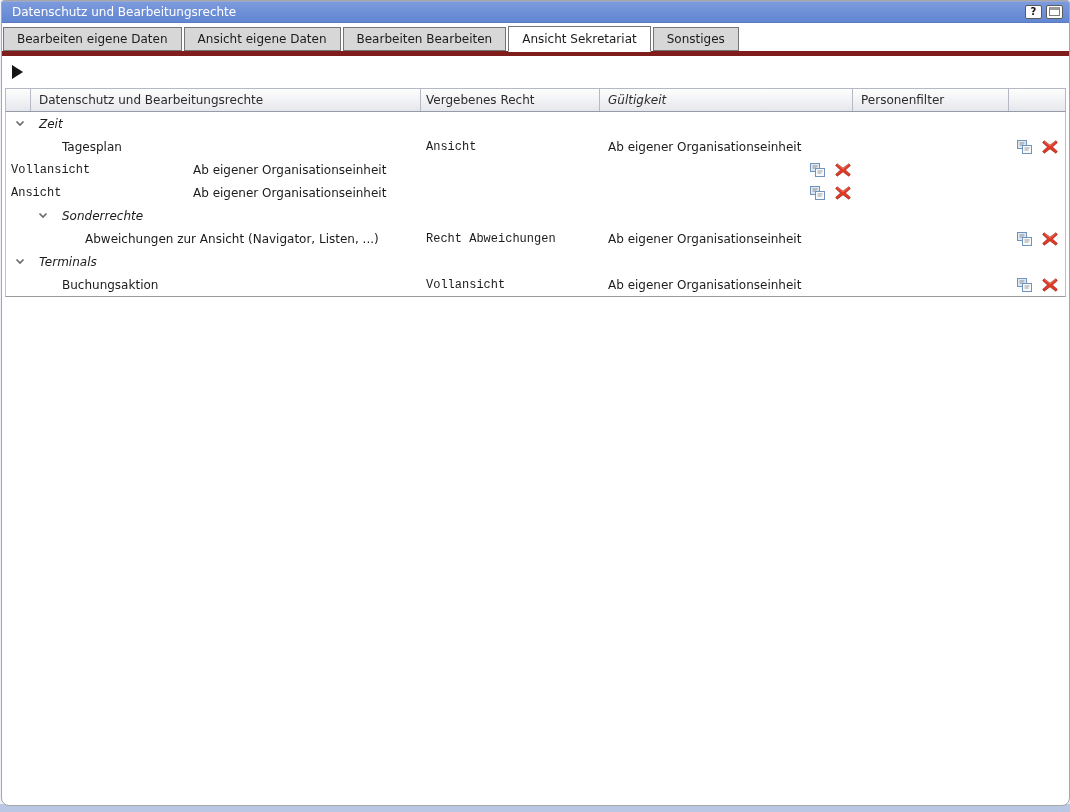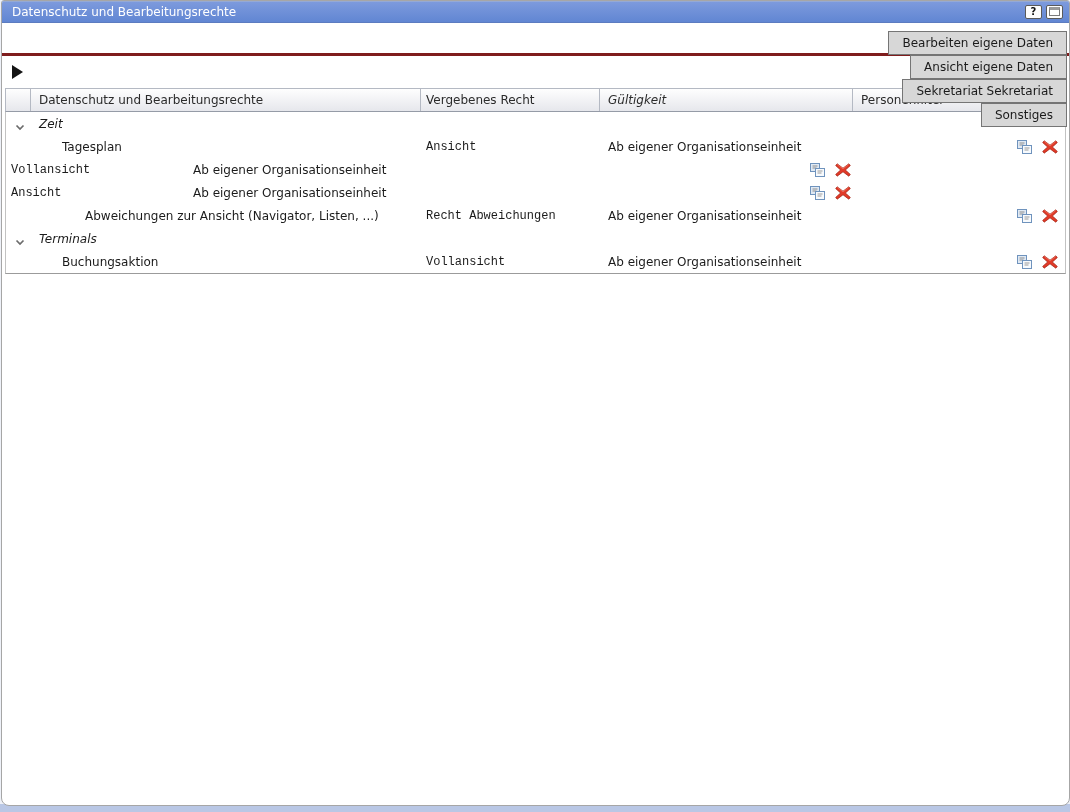--- a/index.html
+++ b/index.html
@@ -27,21 +27,21 @@
   .titlebar .title { flex:1; white-space:nowrap; }
   .tb-btn {
     width:17px; height:14px; background:#fdfdfd; border:1px solid #5a5a5a;
     border-radius:2px; margin-left:4px; display:flex; align-items:center;
     justify-content:center; font-size:10px; font-weight:bold; color:#111; cursor:pointer;
   }
   .win-glyph { width:11px; height:9px; border:1px solid #7b7b7b; border-top:3px solid #9a9a9a; background:#fff; }
   
   .tabstrip {
     margin-top:8px; padding-left:1px; display:flex; align-items:flex-end;
-    height:25px; border-bottom:3px solid #7f1d1d; position:relative;flex-direction:column;
+    height:25px; border-bottom:5px solid #7f1d1d; position:relative;
   }
   .tab {
     height:24px; line-height:22px; padding:0 13px; background:#d7d7d7;
     border:1px solid #757575; margin-right:2px; color:#1b1b1b;
     white-space:nowrap; cursor:pointer; position:relative;
   }
   .tab.active { background:#ffffff; height:26px; line-height:25px; margin-bottom:-1px; border-bottom:1px solid #ffffff; z-index:2; }
   
   .toolbar { padding:9px 0 0 10px; height:32px; }
   .expander {
@@ -58,21 +58,21 @@
   }
   .hcell { display:flex; align-items:center; padding-left:8px; border-right:1px solid #b4b9c3; color:#2b2b2b; overflow:hidden; white-space:nowrap; }
   .hc0 { width:25px; padding-left:0; }
   .hc1 { width:390px; }
   .hc2 { width:179px; padding-left:5px; }
   .hc3 { width:253px;font-style:italic; }
   .hc4 { width:156px; }
   .hc5 { flex:1; border-right:none; }
   .grid-body { border-left:1px solid #c2c2c2; border-right:1px solid #c2c2c2; border-bottom:1px solid #9b9b9b; background:#fff; }
   .trow { display:flex; height:23px; align-items:center; }
-  .tree { width:415px; display:flex; align-items:flex-end; overflow:hidden; white-space:nowrap; }
+  .tree { width:415px; display:flex; align-items:center; overflow:hidden; white-space:nowrap; }
   .tree .spacer { flex:none; height:1px; }
   .tree .chev { width:24px; flex:none; display:flex; align-items:center; cursor:pointer; }
   .tree .noChev { width:24px; flex:none; }
   .group-label { font-style:italic; }
   .cell-recht { width:179px; padding-left:5px; white-space:nowrap; overflow:hidden;font-family:Liberation Mono, monospace; }
   .cell-gelt { width:253px; padding-left:8px; white-space:nowrap; overflow:hidden; }
   .cell-pf { width:156px; white-space:nowrap; overflow:hidden; }
   .cell-actions { flex:1; display:flex; align-items:center; justify-content:center; gap:9px; }
   .icon-btn { display:inline-flex; cursor:pointer; }
 </style>
@@ -87,21 +87,22 @@
     <span class="title">Datenschutz und Bearbeitungsrechte</span>
     <span class="tb-btn">?</span>
     <span class="tb-btn">
         <span class="win-glyph"></span>
       </span>
   </div>
 
   <div class="tabstrip" id="tabstrip">
       <div class="tab">Bearbeiten eigene Daten</div>
       <div class="tab">Ansicht eigene Daten</div>
-      <div class="tab">Sekretariat Sekretariat</div>
+      <div class="tab">Bearbeiten Bearbeiten</div>
+      <div class="tab active">Ansicht Sekretariat</div>
       <div class="tab">Sonstiges</div>
     </div>
 
   <div class="toolbar">
     <span class="expander" title=""></span>
   </div>
 
   <div class="grid">
     <div class="grid-header" id="gridheader">
         <div class="hcell hc0"></div>
@@ -196,20 +197,35 @@
             <span class="icon-btn">
               <svg width="16" height="14" viewBox="0 0 16 14">
                 <path d="M2.2 0.8 L8 5.2 L13.8 0.8 L15.3 2.6 L10.4 7 L15.3 11.4 L13.8 13.2 L8 8.8 L2.2 13.2 L0.7 11.4 L5.6 7 L0.7 2.6 Z" fill="#e23a28" stroke="#9c1a0a" stroke-width="0.7"></path>
                 <path d="M2.4 1.4 L8 5.8 L13.6 1.4" fill="none" stroke="#f58a77" stroke-width="0.8" opacity="0.8"></path>
               </svg>
             </span>
           </div>
         </div>
         <div class="trow">
           <div class="tree">
+            <span class="spacer" style="width: 32px;"></span>
+            <span class="chev">
+              <svg width="10" height="7" viewBox="0 0 10 7">
+                <path d="M1.5 1.5 L5 5 L8.5 1.5" stroke="#6b6b6b" stroke-width="1.7" fill="none"></path>
+              </svg>
+            </span>
+            <span class="group-label">Sonderrechte</span>
+          </div>
+          <div class="cell-recht"></div>
+          <div class="cell-gelt"></div>
+          <div class="cell-pf"></div>
+          <div class="cell-actions"></div>
+        </div>
+        <div class="trow">
+          <div class="tree">
             <span class="spacer" style="width: 55px;"></span>
             <span class="noChev"></span>
             <span class="item-label">Abweichungen zur Ansicht (Navigator, Listen, ...)</span>
           </div>
           <div class="cell-recht">Recht Abweichungen</div>
           <div class="cell-gelt">Ab eigener Organisationseinheit</div>
           <div class="cell-pf"></div>
           <div class="cell-actions">
             <span class="icon-btn">
               <svg width="17" height="16" viewBox="0 0 17 16">

